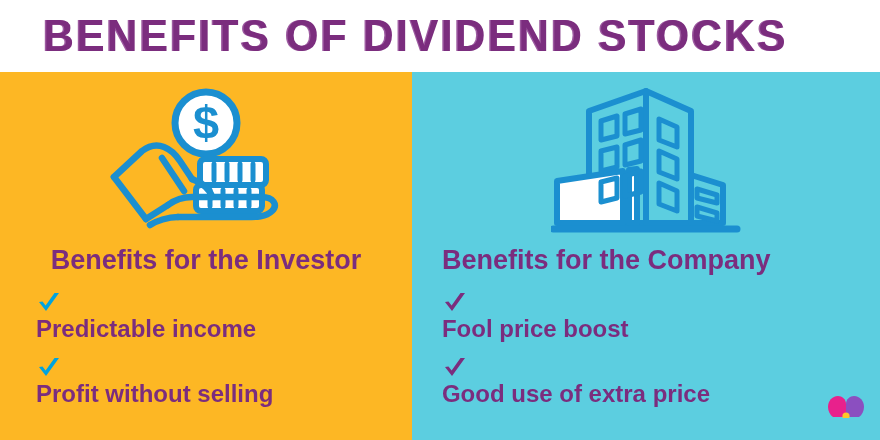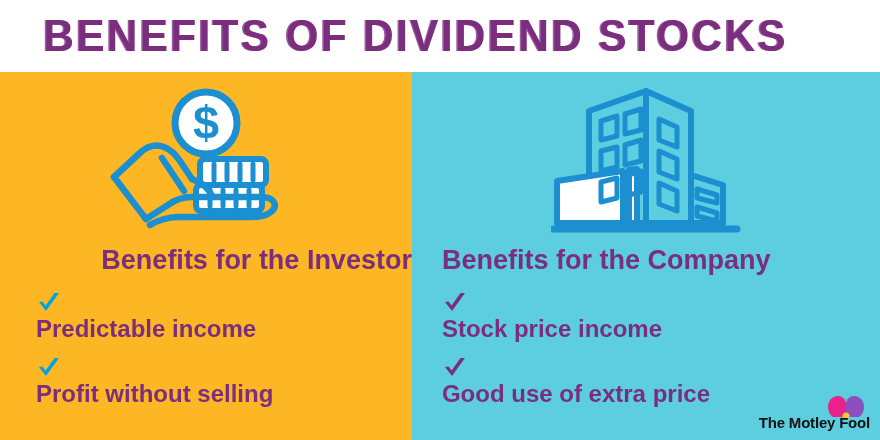--- a/index.html
+++ b/index.html
@@ -80,21 +80,21 @@
     display: flex;
     align-items: center;
     justify-content: center;
   }
 
   .panel-heading {
     position: absolute;
     top: 172px;
     left: 0;
     width: 100%;
-    text-align: right;
+    text-align: center;
     font-family: "Liberation Sans", sans-serif;
     font-weight: bold;
     font-size: 27px;
     line-height: 32px;
     color: #7B2D7E;
     white-space: nowrap;
   }
   .panel-right .panel-heading {
     text-align: left;
     padding-left: 30px;
@@ -279,38 +279,37 @@
 
       <div class="panel-heading">Benefits for the Company</div>
 
       <ul class="benefit-list">
         <li class="benefit-item">
           <span class="check">
             <svg width="26" height="24" viewBox="0 0 26 24" aria-hidden="true">
               <path d="M3 11 L10 20 L23 2 L18.5 2 L9.6 14.5 L6.5 10.5 Z" fill="#7B2D7E"></path>
             </svg>
           </span>
-          <span>Stock price income</span>
+          <span>Fool price boost</span>
         </li>
         <li class="benefit-item">
           <span class="check">
             <svg width="26" height="24" viewBox="0 0 26 24" aria-hidden="true">
               <path d="M3 11 L10 20 L23 2 L18.5 2 L9.6 14.5 L6.5 10.5 Z" fill="#7B2D7E"></path>
             </svg>
           </span>
           <span>Good use of extra price</span>
         </li>
       </ul>
 
       <div class="logo">
         <span class="logo-hat">
           <svg width="42" height="22" viewBox="0 0 42 22" aria-hidden="true">
             <path d="M21 21 L21 8 C21 3 17 0 13 0 C7 0 3 5 3 11 C3 15 5 19 8 21 Z" fill="#E8218C"></path>
             <path d="M21 21 L21 8 C21 3 25 0 29 0 C35 0 39 5 39 11 C39 15 37 19 34 21 Z" fill="#8B4FC0"></path>
             <circle cx="21" cy="20" r="3.6" fill="#FFC629"></circle>
           </svg>
         </span>
-        <span class="logo-wordmark">The Motley Fool</span>
       </div>
     </div>
 
   </div>
 </div>
 
 </body></html>

